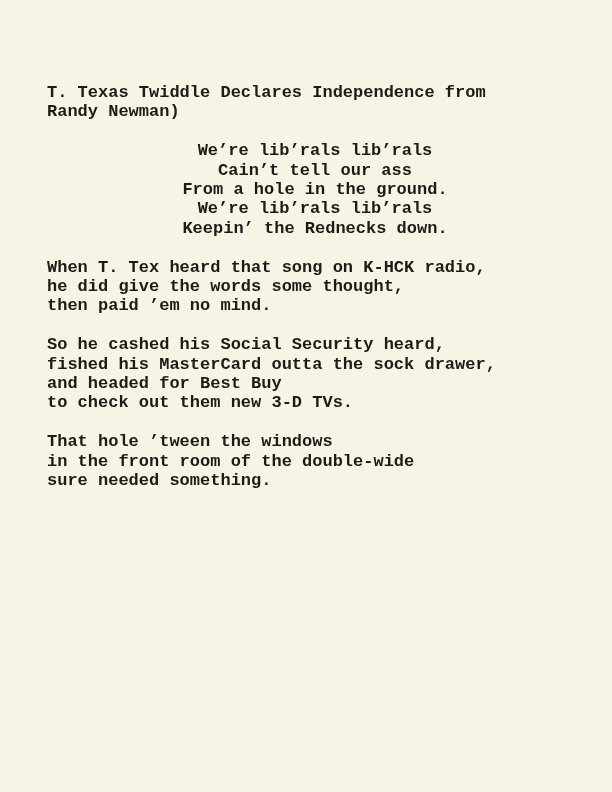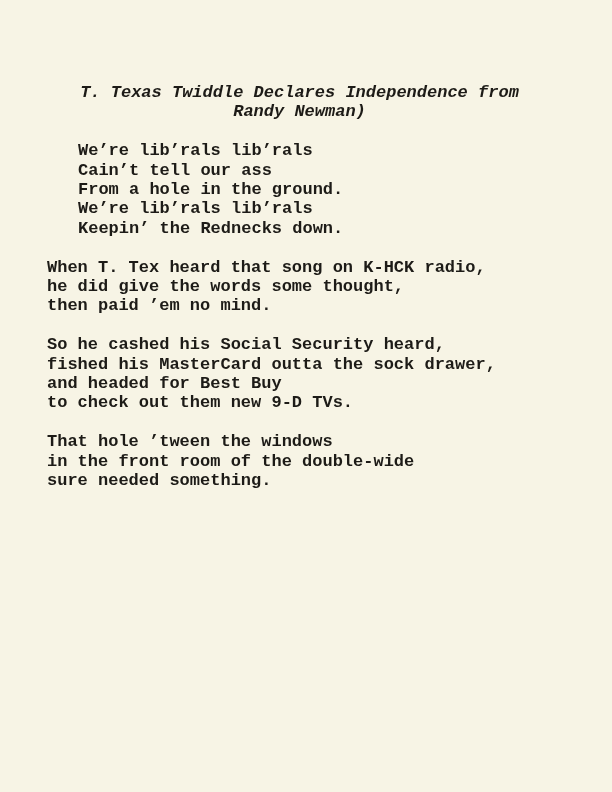--- a/index.html
+++ b/index.html
@@ -18,29 +18,29 @@
     height: 792px;
     background: #f7f4e5;
     padding: 83px 60px 0 47px;
     font-family: "Liberation Mono", "DejaVu Sans Mono", monospace;
     font-weight: 700;
     font-size: 17px;
     line-height: 19.4px;
     color: #1d1b17;
   }
   .poem-title {
-    text-align: center;
+    text-align: left;
     margin: 0 0 19.4px 0;
-    font-style: italic;
   }
   .stanza {
     margin: 0 0 19.4px 0;
   }
   .stanza.indented {
     margin-left: 31px;
+    text-align: center;
   }
   .line {
     white-space: pre;
   }
 </style>
 </head>
 <body>
 
 <div class="page">
 
@@ -61,21 +61,21 @@
     <div class="line">When T. Tex heard that song on K-HCK radio,</div>
     <div class="line">he did give the words some thought,</div>
     <div class="line">then paid ’em no mind.</div>
   </div>
 
 
   <div class="stanza">
     <div class="line">So he cashed his Social Security heard,</div>
     <div class="line">fished his MasterCard outta the sock drawer,</div>
     <div class="line">and headed for Best Buy</div>
-    <div class="line">to check out them new 9-D TVs.</div>
+    <div class="line">to check out them new 3-D TVs.</div>
   </div>
 
   <div class="stanza">
     <div class="line">That hole ’tween the windows</div>
     <div class="line">in the front room of the double-wide</div>
     <div class="line">sure needed something.</div>
   </div>
 
 </div>
 

